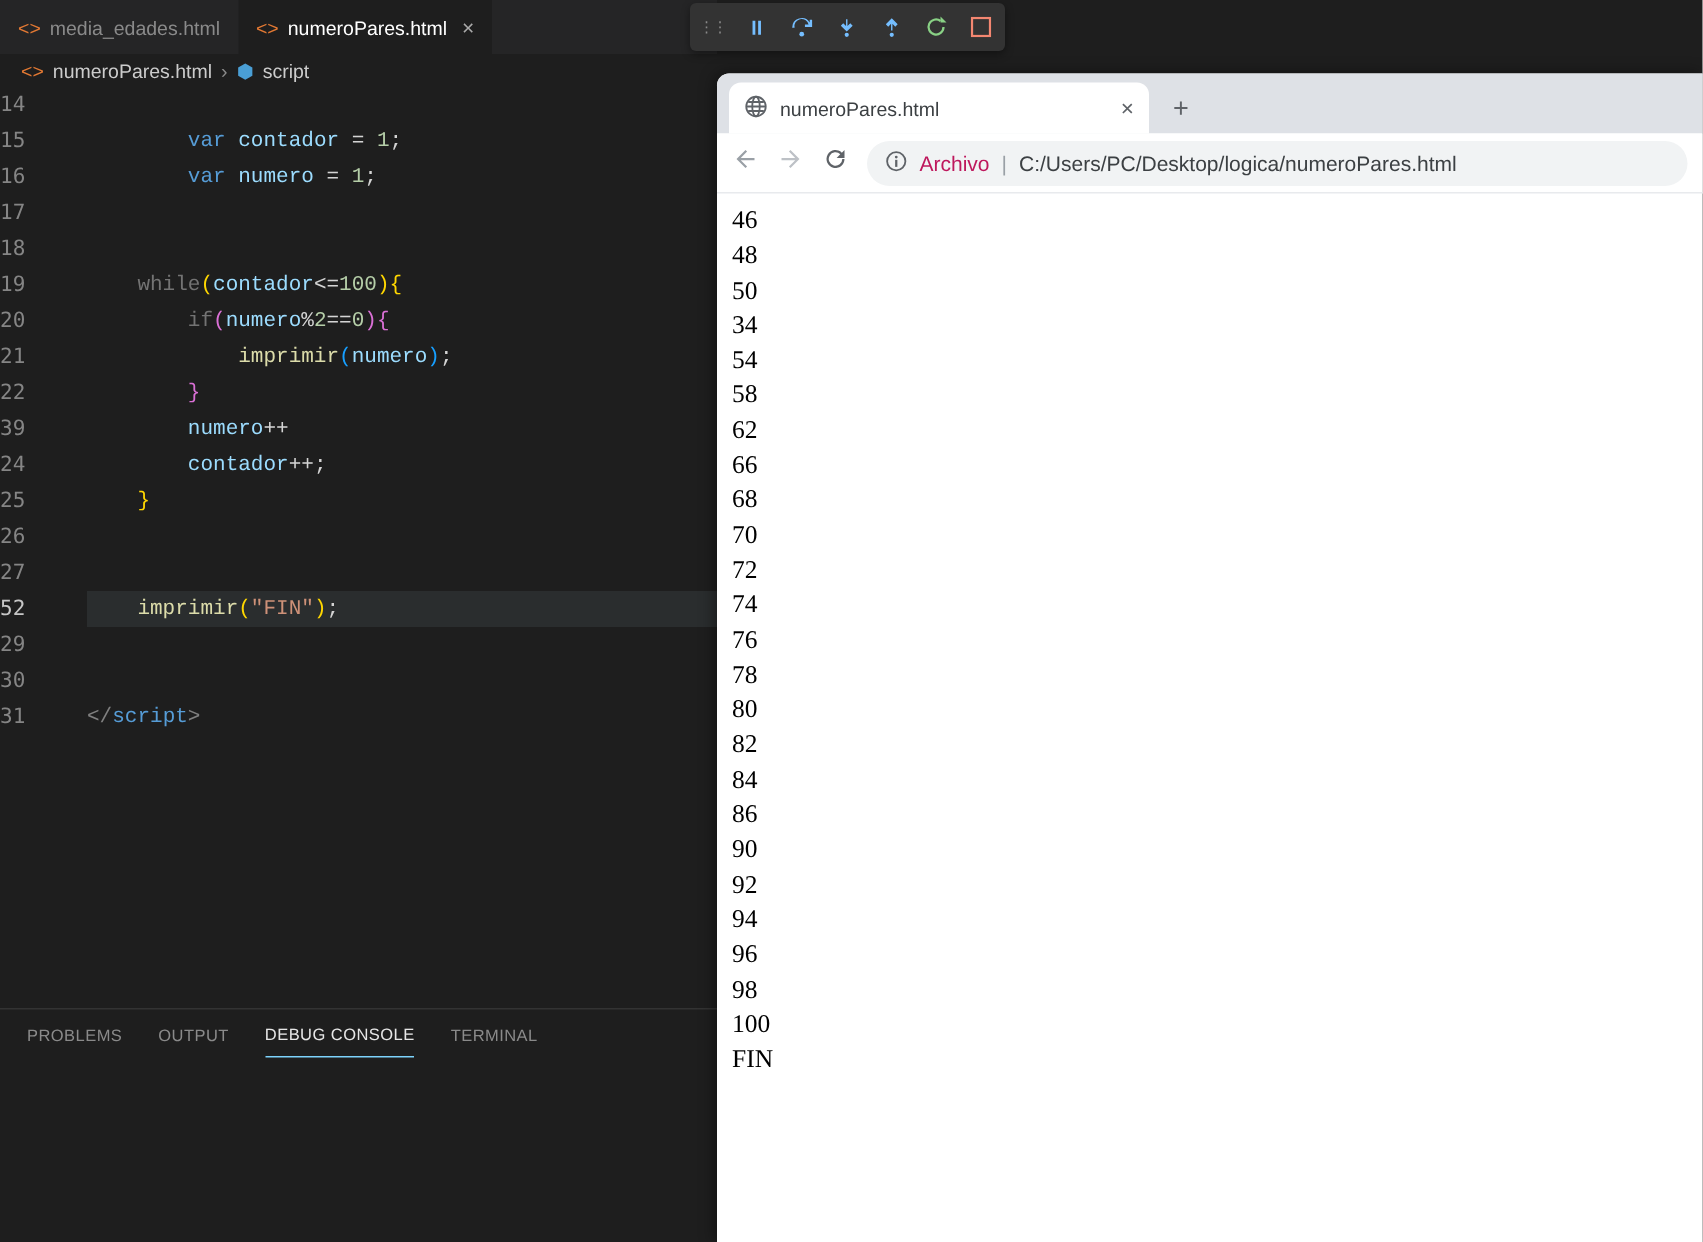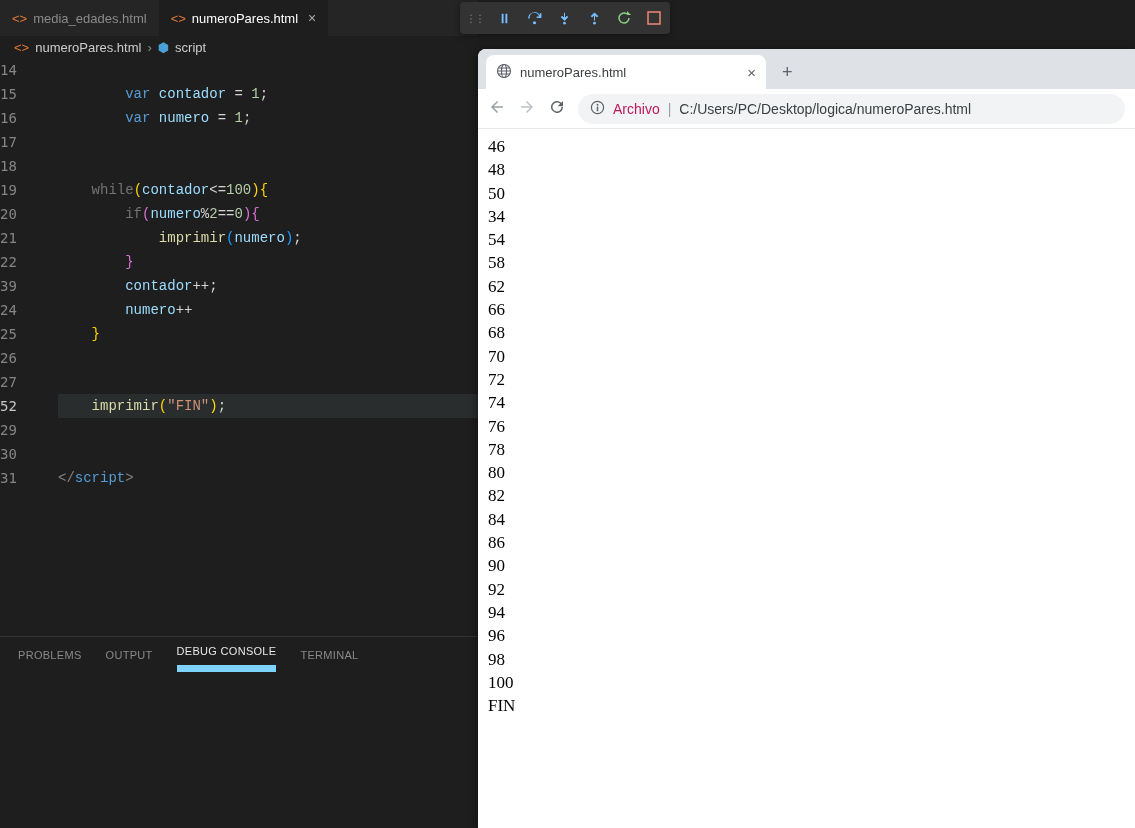--- a/index.html
+++ b/index.html
@@ -35,24 +35,24 @@
     .tok-num { color: #b5cea8; }
     .tok-str { color: #ce9178; }
     .tok-brace { color: #ffd700; }
     .tok-brace2 { color: #da70d6; }
     .tok-brace3 { color: #179fff; }
     .tok-tag { color: #808080; }
     .tok-tagname { color: #569cd6; }
     .tok-white { color: #d4d4d4; }
     .line-highlight { background: #2a2d2e; }
     
-    .panel { position: absolute; left: 0; bottom: 0; width: 478px; height: 192px; background: #1e1e1e; border-top: 1px solid #333; }
+    .panel { position: absolute; left: 0; bottom: 0; width: 478px; height: 156px; background: #1e1e1e; border-top: 1px solid #333; }
     .panel-tabs { height: 35px; display: flex; align-items: center; gap: 24px; padding-left: 18px; font-size: 11px; letter-spacing: 0.3px; }
     .panel-tab { color: #8a8a8a; cursor: pointer; padding: 8px 0; }
-    .panel-tab.active { color: #e7e7e7; border-bottom: 7px solid #7dd3fc; }
+    .panel-tab.active { color: #e7e7e7; border-bottom: 1px solid #7dd3fc; }
     
     .browser { position: absolute; left: 478px; top: 49px; width: 657px; height: 779px; background: #ffffff; border-radius: 8px 0 0 0; box-shadow: -2px 0 10px rgba(0,0,0,0.4); }
     .browser-tabbar { height: 40px; background: #dee1e6; display: flex; align-items: flex-end; padding: 6px 8px 0 8px; gap: 8px; border-radius: 8px 0 0 0; }
     .browser-tab { background: #ffffff; height: 34px; border-radius: 8px 8px 0 0; display: flex; align-items: center; padding: 0 10px; gap: 8px; width: 280px; font-size: 13px; color: #3c4043; }
     .browser-tab-close { color: #5f6368; margin-left: auto; cursor: pointer; font-size: 15px; }
     .browser-newtab { color: #5f6368; font-size: 18px; padding: 4px 8px; cursor: pointer; align-self: center; }
     .globe-icon { color: #5f6368; }
     
     .browser-toolbar { height: 40px; background: #ffffff; display: flex; align-items: center; padding: 0 10px; gap: 12px; border-bottom: 1px solid #e8eaed; }
     .nav-btn { color: #bababa; cursor: pointer; }
@@ -113,22 +113,22 @@
     <div class="code">
       <div class="code-line"> </div>
       <div class="code-line">        <span class="tok-keyword">var</span> <span class="tok-var">contador</span><span class="tok-white"> = </span><span class="tok-num">1</span><span class="tok-white">;</span></div>
       <div class="code-line">        <span class="tok-keyword">var</span> <span class="tok-var">numero</span><span class="tok-white"> = </span><span class="tok-num">1</span><span class="tok-white">;</span></div>
       <div class="code-line"> </div>
       <div class="code-line"> </div>
       <div class="code-line">    <span class="tok-control">while</span><span class="tok-brace">(</span><span class="tok-var">contador</span><span class="tok-white">&lt;=</span><span class="tok-num">100</span><span class="tok-brace">)</span><span class="tok-brace">{</span></div>
       <div class="code-line">        <span class="tok-control">if</span><span class="tok-brace2">(</span><span class="tok-var">numero</span><span class="tok-white">%</span><span class="tok-num">2</span><span class="tok-white">==</span><span class="tok-num">0</span><span class="tok-brace2">)</span><span class="tok-brace2">{</span></div>
       <div class="code-line">            <span class="tok-func">imprimir</span><span class="tok-brace3">(</span><span class="tok-var">numero</span><span class="tok-brace3">)</span><span class="tok-white">;</span></div>
       <div class="code-line">        <span class="tok-brace2">}</span></div>
+      <div class="code-line">        <span class="tok-var">numero</span><span class="tok-white">++</span></div>
       <div class="code-line">        <span class="tok-var">contador</span><span class="tok-white">++</span><span class="tok-white">;</span></div>
-      <div class="code-line">        <span class="tok-var">numero</span><span class="tok-white">++</span></div>
       <div class="code-line">    <span class="tok-brace">}</span></div>
       <div class="code-line"> </div>
       <div class="code-line"> </div>
       <div class="code-line line-highlight">    <span class="tok-func">imprimir</span><span class="tok-brace">(</span><span class="tok-str">"FIN"</span><span class="tok-brace">)</span><span class="tok-white">;</span></div>
       <div class="code-line"> </div>
       <div class="code-line"> </div>
       <div class="code-line"><span class="tok-tag">&lt;/</span><span class="tok-tagname">script</span><span class="tok-tag">&gt;</span></div>
     </div>
   </div>
 

